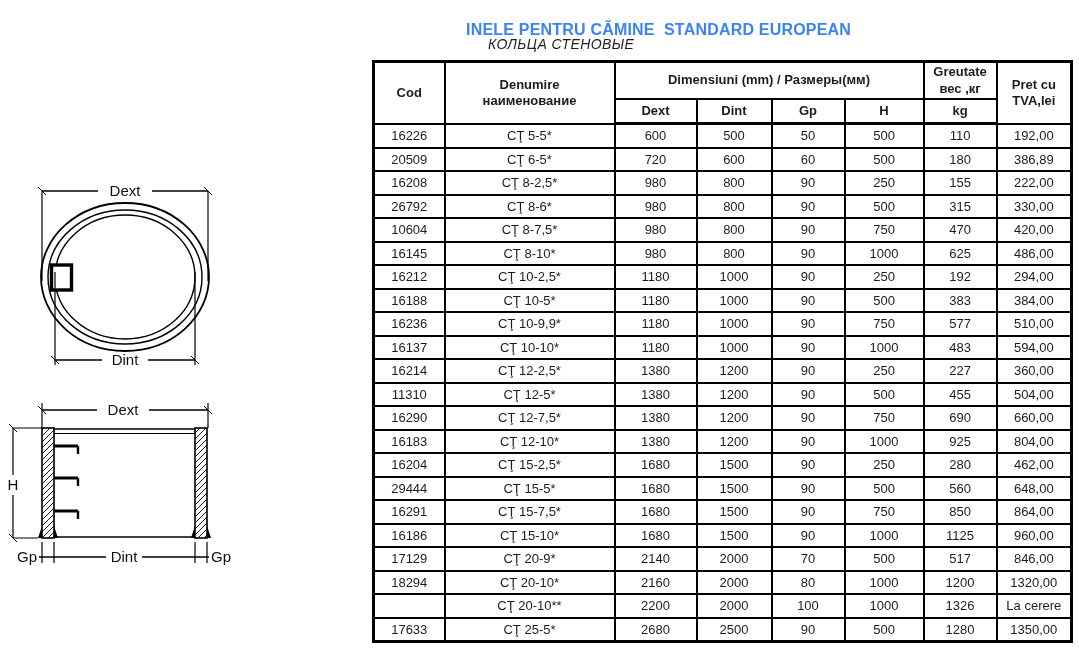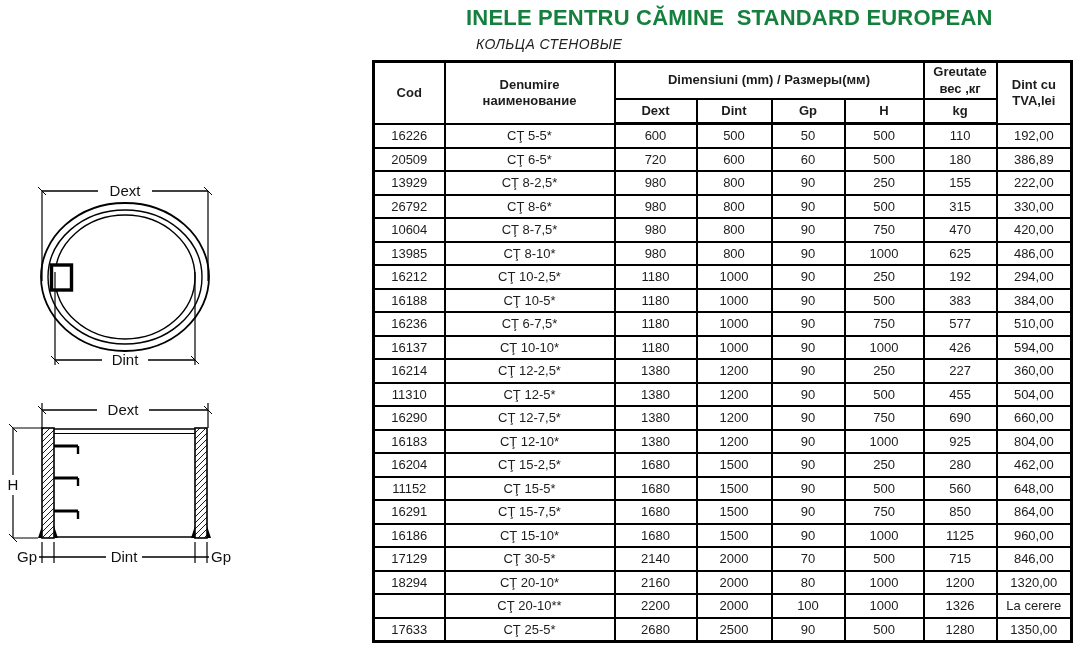--- a/index.html
+++ b/index.html
@@ -1,20 +1,20 @@
 <!DOCTYPE html>
 <html><head>
 <meta charset="utf-8">
 <style>
   html,body{margin:0;padding:0;background:#fff;}
   .sheet{position:relative;width:1079px;height:655px;background:#ffffff;overflow:hidden;
          font-family:"Liberation Sans",sans-serif;color:#1c1c1c;}
-  .title{position:absolute;left:466px;top:5px;font-size:22px;font-weight:bold;
-         letter-spacing:.2px;white-space:pre;color:#15803d;}
-  .subtitle{position:absolute;left:476px;top:36px;font-size:14px;font-style:italic;
+  .title{position:absolute;left:466px;top:21px;font-size:16px;font-weight:bold;
+         letter-spacing:.2px;white-space:pre;color:#3b82f6;}
+  .subtitle{position:absolute;left:488px;top:36px;font-size:14px;font-style:italic;
          letter-spacing:.4px;color:#222;}
   table.price{position:absolute;left:372px;top:60px;border-collapse:collapse;
          table-layout:fixed;width:698px;border:3px solid #000;}
   table.price th,table.price td{border:2px solid #000;padding:0;text-align:center;
          vertical-align:middle;font-size:13px;color:#1c1c1c;overflow:hidden;white-space:nowrap;}
   table.price th{font-weight:bold;line-height:1.25;}
   tr.h1 th{height:35px;}
   tr.h2 th{height:22px;border-bottom:3px solid #000;}
   td{height:21.5px;}
   td.cell-name{text-align:left;padding-left:5px;}
@@ -126,21 +126,21 @@
         <th rowspan="2">
           <div>Denumire</div>
           <div>наименование</div>
         </th>
         <th colspan="4">Dimensiuni  (mm)  / Размеры(мм)</th>
         <th>
           <div>Greutate</div>
           <div>вес ,кг</div>
         </th>
         <th rowspan="2">
-          <div>Dint cu</div>
+          <div>Pret cu</div>
           <div>TVA,lei</div>
         </th>
       </tr>
       <tr class="h2">
         <th>Dext</th>
         <th>Dint</th>
         <th>Gp</th>
         <th>H</th>
         <th>kg</th>
       </tr>
@@ -160,21 +160,21 @@
           <td>20509</td>
           <td class="cell-name">CŢ 6-5*</td>
           <td>720</td>
           <td>600</td>
           <td>60</td>
           <td>500</td>
           <td>180</td>
           <td>386,89</td>
         </tr>
         <tr>
-          <td>13929</td>
+          <td>16208</td>
           <td class="cell-name">CŢ 8-2,5*</td>
           <td>980</td>
           <td>800</td>
           <td>90</td>
           <td>250</td>
           <td>155</td>
           <td>222,00</td>
         </tr>
         <tr>
           <td>26792</td>
@@ -190,21 +190,21 @@
           <td>10604</td>
           <td class="cell-name">CŢ 8-7,5*</td>
           <td>980</td>
           <td>800</td>
           <td>90</td>
           <td>750</td>
           <td>470</td>
           <td>420,00</td>
         </tr>
         <tr>
-          <td>13985</td>
+          <td>16145</td>
           <td class="cell-name">CŢ 8-10*</td>
           <td>980</td>
           <td>800</td>
           <td>90</td>
           <td>1000</td>
           <td>625</td>
           <td>486,00</td>
         </tr>
         <tr>
           <td>16212</td>
@@ -221,36 +221,36 @@
           <td class="cell-name">CŢ 10-5*</td>
           <td>1180</td>
           <td>1000</td>
           <td>90</td>
           <td>500</td>
           <td>383</td>
           <td>384,00</td>
         </tr>
         <tr>
           <td>16236</td>
-          <td class="cell-name">CŢ 6-7,5*</td>
+          <td class="cell-name">CŢ 10-9,9*</td>
           <td>1180</td>
           <td>1000</td>
           <td>90</td>
           <td>750</td>
           <td>577</td>
           <td>510,00</td>
         </tr>
         <tr>
           <td>16137</td>
           <td class="cell-name">CŢ 10-10*</td>
           <td>1180</td>
           <td>1000</td>
           <td>90</td>
           <td>1000</td>
-          <td>426</td>
+          <td>483</td>
           <td>594,00</td>
         </tr>
         <tr>
           <td>16214</td>
           <td class="cell-name">CŢ 12-2,5*</td>
           <td>1380</td>
           <td>1200</td>
           <td>90</td>
           <td>250</td>
           <td>227</td>
@@ -290,21 +290,21 @@
           <td>16204</td>
           <td class="cell-name">CŢ 15-2,5*</td>
           <td>1680</td>
           <td>1500</td>
           <td>90</td>
           <td>250</td>
           <td>280</td>
           <td>462,00</td>
         </tr>
         <tr>
-          <td>11152</td>
+          <td>29444</td>
           <td class="cell-name">CŢ 15-5*</td>
           <td>1680</td>
           <td>1500</td>
           <td>90</td>
           <td>500</td>
           <td>560</td>
           <td>648,00</td>
         </tr>
         <tr>
           <td>16291</td>
@@ -321,26 +321,26 @@
           <td class="cell-name">CŢ 15-10*</td>
           <td>1680</td>
           <td>1500</td>
           <td>90</td>
           <td>1000</td>
           <td>1125</td>
           <td>960,00</td>
         </tr>
         <tr>
           <td>17129</td>
-          <td class="cell-name">CŢ 30-5*</td>
+          <td class="cell-name">CŢ 20-9*</td>
           <td>2140</td>
           <td>2000</td>
           <td>70</td>
           <td>500</td>
-          <td>715</td>
+          <td>517</td>
           <td>846,00</td>
         </tr>
         <tr>
           <td>18294</td>
           <td class="cell-name">CŢ 20-10*</td>
           <td>2160</td>
           <td>2000</td>
           <td>80</td>
           <td>1000</td>
           <td>1200</td>

